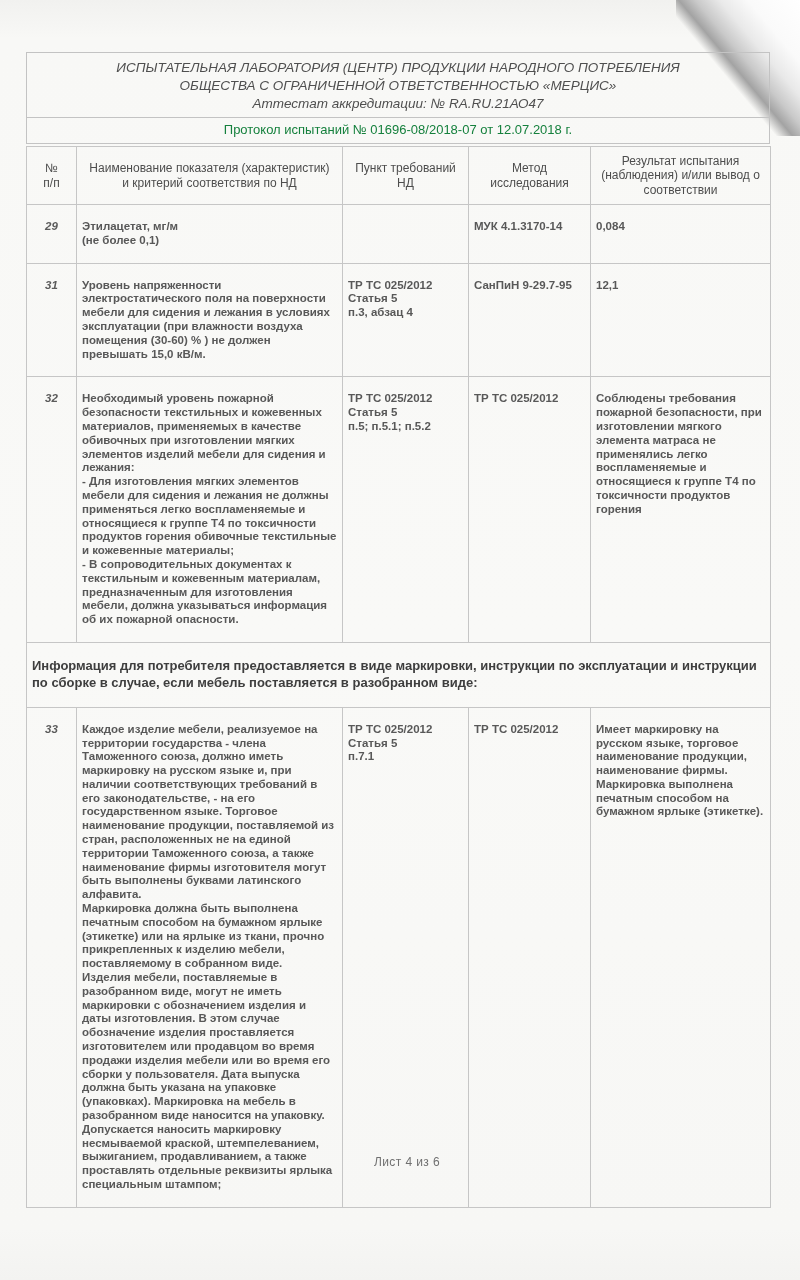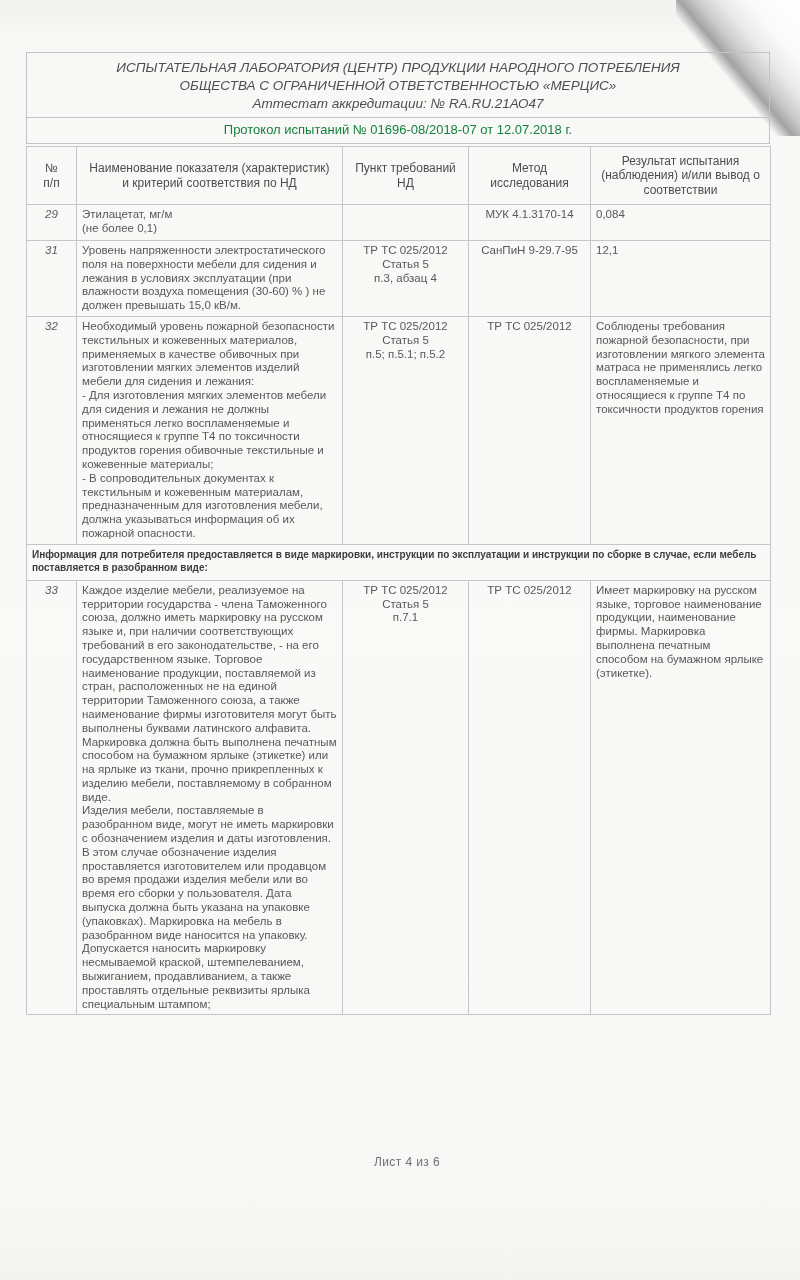--- a/index.html
+++ b/index.html
@@ -28,34 +28,35 @@
     text-align:center;font-size:13px;color:#15803d;
     padding:4px 10px 6px;
   }
   table.results{
     position:absolute;left:26px;top:146px;width:744px;
     border-collapse:collapse;table-layout:fixed;
     font-size:11.5px;line-height:1.2;color:#585858;
   }
   .results th,.results td{
     border:1px solid #c6c6c6;
-    padding:3px 5px;
+    padding:15px 5px;
     vertical-align:top;
     white-space:pre-line;
     overflow:hidden;
+    font-weight:bold;
   }
   .results th{
     font-weight:normal;font-size:12px;color:#4d4d4d;
     text-align:center;vertical-align:middle;padding:6px 4px;
   }
   .cell-num{text-align:center;vertical-align:middle;font-style:italic;color:#5b5b5b;}
-  .cell-clause,.cell-method{text-align:center;}
+  .cell-clause,.cell-method{}
   .cell-result{vertical-align:middle;padding:3px 8px;}
   .info-cell{
-    font-weight:bold;color:#3e3e3e;font-size:10px;line-height:1.3;
+    font-weight:bold;color:#3e3e3e;font-size:13px;line-height:1.3;
     white-space:normal;padding:3px 4px 4px;
   }
   tr.h-header{height:58px;}
   tr.h-29{height:36px;}
   tr.h-30{height:44px;}
   tr.h-31{height:64px;}
   tr.h-32{height:206px;}
   tr.h-info{height:36px;}
   tr.h-33{height:370px;}
   .page-footer{

